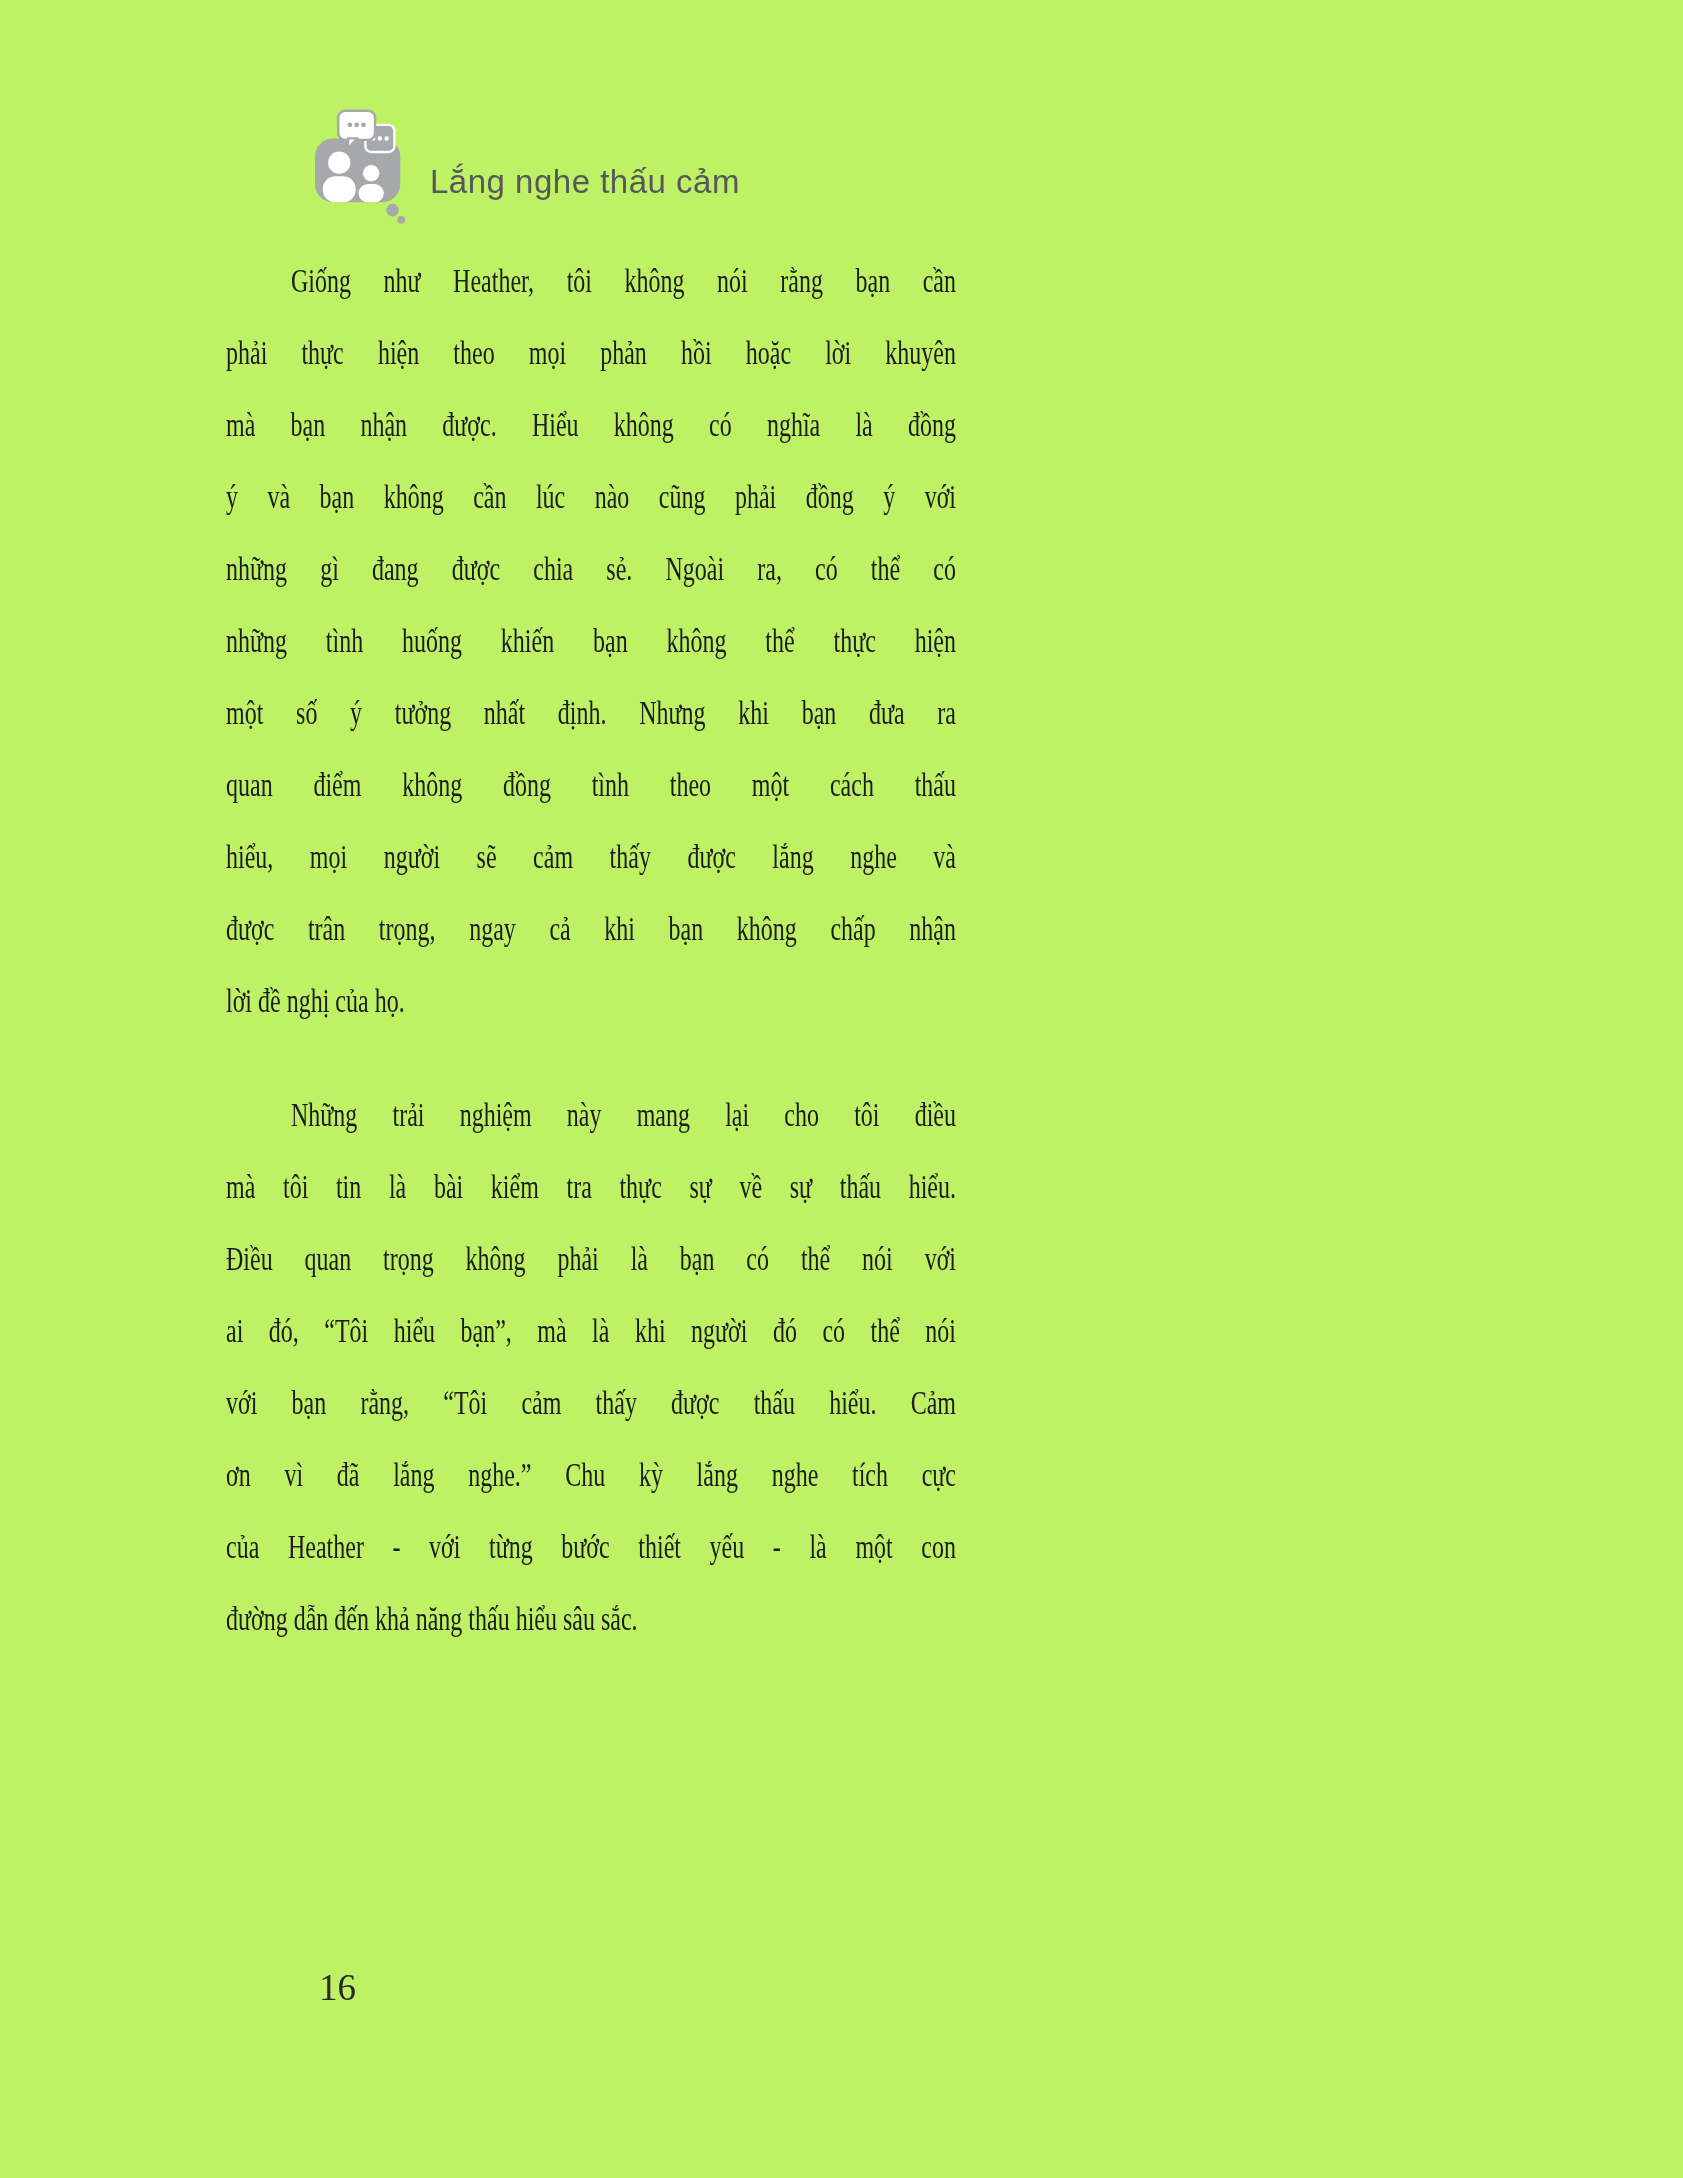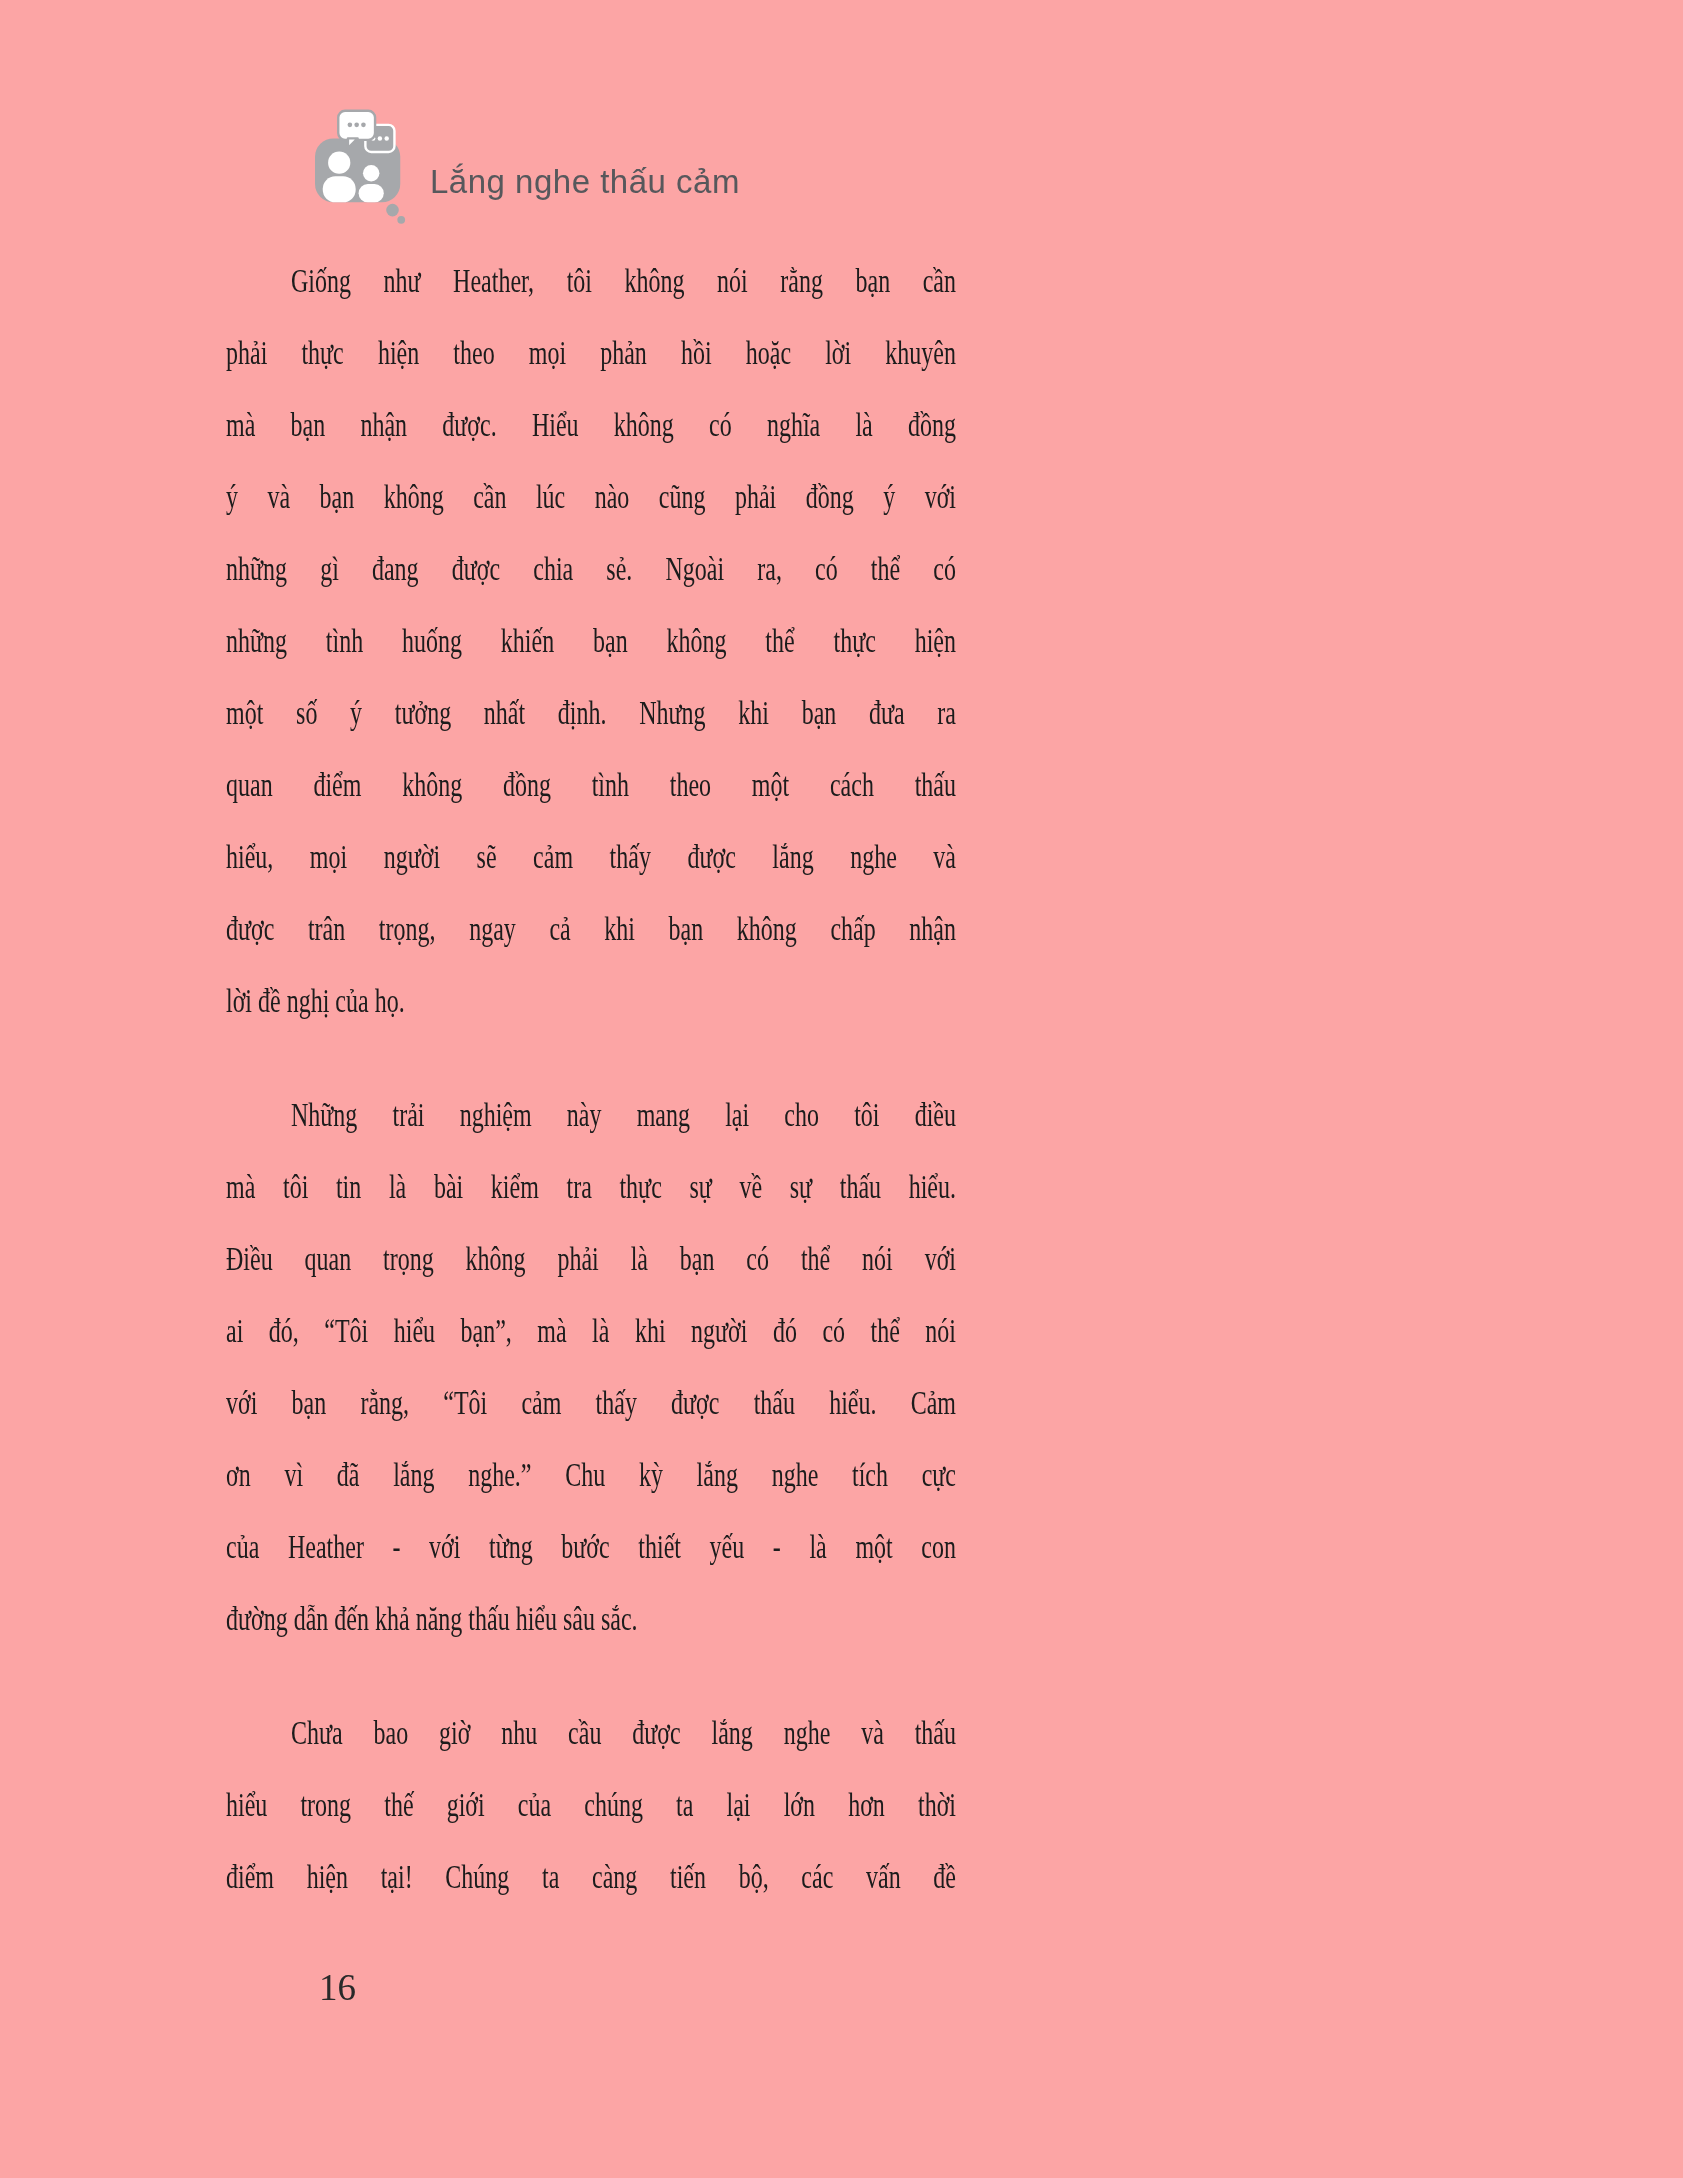--- a/index.html
+++ b/index.html
@@ -1,19 +1,19 @@
 <!DOCTYPE html>
 <html><head>
 <meta charset="utf-8">
 <style>
   html,body{margin:0;padding:0;background:#ffffff;}
   .page{
     position:relative;
     width:1683px;height:2178px;
-    background:#fca5a5;
+    background:#bef264;
     overflow:hidden;
     font-family:"Liberation Serif", serif;
   }
   
   .header{
     position:absolute;left:315px;top:109px;
     display:flex;align-items:center;
   }
   .logo{
     width:93px;height:115px;flex:0 0 auto;
@@ -109,23 +109,18 @@
       <div class="para">
         <div class="line first">Những trải nghiệm này mang lại cho tôi điều</div>
         <div class="line">mà tôi tin là bài kiểm tra thực sự về sự thấu hiểu.</div>
         <div class="line">Điều quan trọng không phải là bạn có thể nói với</div>
         <div class="line">ai đó, “Tôi hiểu bạn”, mà là khi người đó có thể nói</div>
         <div class="line">với bạn rằng, “Tôi cảm thấy được thấu hiểu. Cảm</div>
         <div class="line">ơn vì đã lắng nghe.” Chu kỳ lắng nghe tích cực</div>
         <div class="line">của Heather - với từng bước thiết yếu - là một con</div>
         <div class="line last-left">đường dẫn đến khả năng thấu hiểu sâu sắc.</div>
       </div>
-      <div class="para">
-        <div class="line first">Chưa bao giờ nhu cầu được lắng nghe và thấu</div>
-        <div class="line">hiểu trong thế giới của chúng ta lại lớn hơn thời</div>
-        <div class="line">điểm hiện tại! Chúng ta càng tiến bộ, các vấn đề</div>
-      </div>
     </div>
 
   <div class="page-number">16</div>
 
 </div>
 
 
 </body></html>

